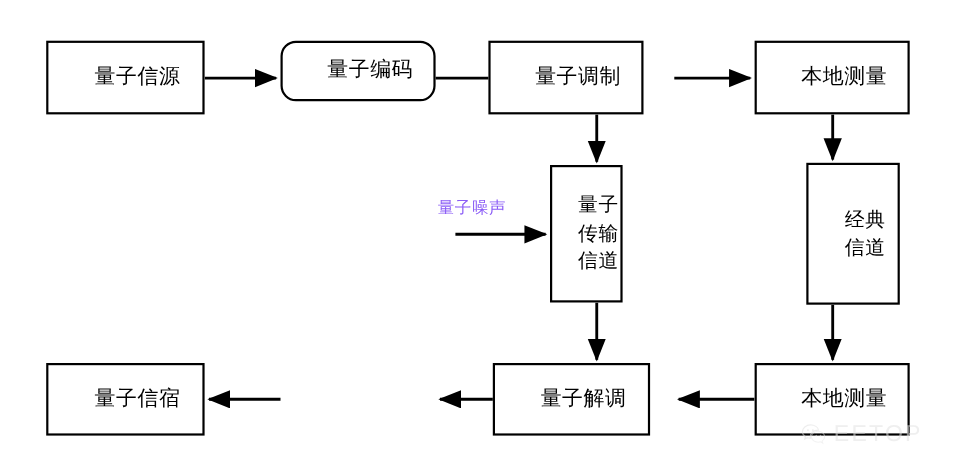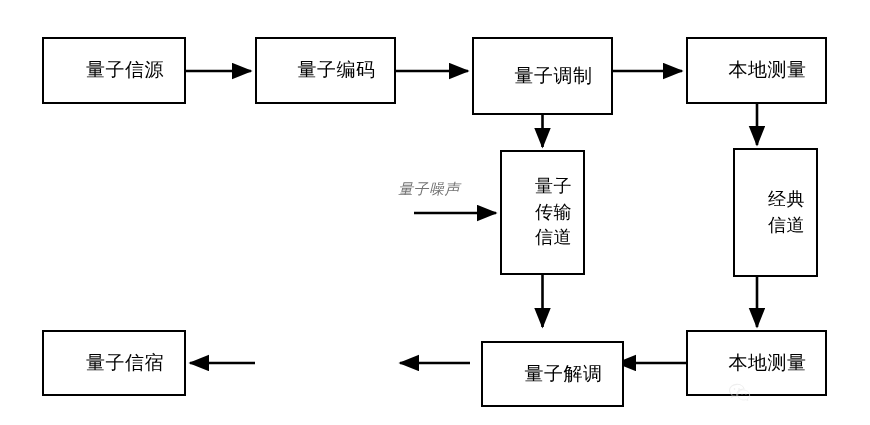--- a/index.html
+++ b/index.html
@@ -40,26 +40,25 @@
     letter-spacing: 0.5px;
     z-index: 2;
     padding-left: 22px;
   }
   .node.stack {
     font-size: 18px;
     line-height: 1.42;
   }
   .edge-label {
     position: absolute;
-    color: #737373;
+    color: #8b5cf6;
     font-size: 15px;
     letter-spacing: 0.5px;
     white-space: nowrap;
     z-index: 3;
-    font-style: italic;
   }
   .watermark {
     position: absolute;
     display: flex;
     align-items: center;
     gap: 6px;
     z-index: 4;
     opacity: 0.55;
     pointer-events: none;
   }
@@ -107,62 +106,63 @@
 
     <line x1="470" y1="363" x2="400" y2="363" stroke="#000000" stroke-width="2.6" marker-end="url(#ah)"></line>
 
     <line x1="255" y1="363" x2="190" y2="363" stroke="#000000" stroke-width="2.6" marker-end="url(#ah)"></line>
   </svg>
 
   <div class="node" style="left:42px; top:37px; width:144px; height:67px;">
     <span>量子信源</span>
   </div>
 
-  <div class="node" style="left:255px; top:37px; width:141px; height:67px;">
+  <div class="node" style="left:255px; top:37px; width:141px; height:55px;border-radius:14px;">
     <span>量子编码</span>
   </div>
 
-  <div class="node" style="left:472px; top:37px; width:141px; height:78px;justify-content:center;">
+  <div class="node" style="left:444px; top:37px; width:141px; height:67px;justify-content:center;">
     <span>量子调制</span>
   </div>
 
   <div class="node" style="left:686px; top:37px; width:141px; height:67px;">
     <span>本地测量</span>
   </div>
 
-  <div class="node stack" style="left:500px; top:150px; width:85px; height:125px;">
+  <div class="node stack" style="left:500px; top:150px; width:66px; height:125px;">
     <span style="white-space:pre-line;">量子
 传输
 信道</span>
   </div>
 
   <div class="node stack" style="left:715px; top:148px; width:85px; height:129px;margin-left:18px;">
     <span style="white-space:pre-line;">经典
 信道</span>
   </div>
 
   <div class="node" style="left:42px; top:330px; width:144px; height:66px;">
     <span>量子信宿</span>
   </div>
 
 
-  <div class="node" style="left:481px; top:330px; width:143px; height:66px;margin-top:11px;">
+  <div class="node" style="left:448px; top:330px; width:143px; height:66px;">
     <span>量子解调</span>
   </div>
 
   <div class="node" style="left:686px; top:330px; width:141px; height:66px;">
     <span>本地测量</span>
   </div>
 
   <div class="edge-label" style="left:398px; top:180px;">量子噪声</div>
 
   <div class="watermark" style="left:728px; top:383px;">
     <svg class="wm-icon" viewBox="0 0 28 24" xmlns="http://www.w3.org/2000/svg">
       <path d="M10.2 1.6C5.3 1.6 1.4 4.9 1.4 8.9c0 2.3 1.3 4.3 3.3 5.6l-.8 2.5 2.9-1.5c.9.3 1.9.4 2.9.4h.6c-.2-.6-.3-1.2-.3-1.8 0-3.8 3.7-6.9 8.3-6.9h.6C18.3 4 14.6 1.6 10.2 1.6z" fill="none" stroke="#e0e0e0" stroke-width="1.3"></path>
       <circle cx="7.4" cy="7.2" r="0.95" fill="#d8d8d8"></circle>
       <circle cx="12.8" cy="7.2" r="0.95" fill="#d8d8d8"></circle>
       <path d="M18.6 8.4c-4.1 0-7.4 2.7-7.4 6 0 3.3 3.3 6 7.4 6 .9 0 1.7-.1 2.5-.4l2.4 1.3-.7-2.1c1.7-1.1 2.8-2.8 2.8-4.8 0-3.3-3.3-6-7-6z" fill="none" stroke="#e8e8e8" stroke-width="1.2"></path>
       <circle cx="16.4" cy="13.1" r="0.85" fill="#dedede"></circle>
       <circle cx="21.1" cy="13.1" r="0.85" fill="#dedede"></circle>
     </svg>
+    <span class="wm-text">EETOP</span>
   </div>
 
 </div>
 
 </body></html>

